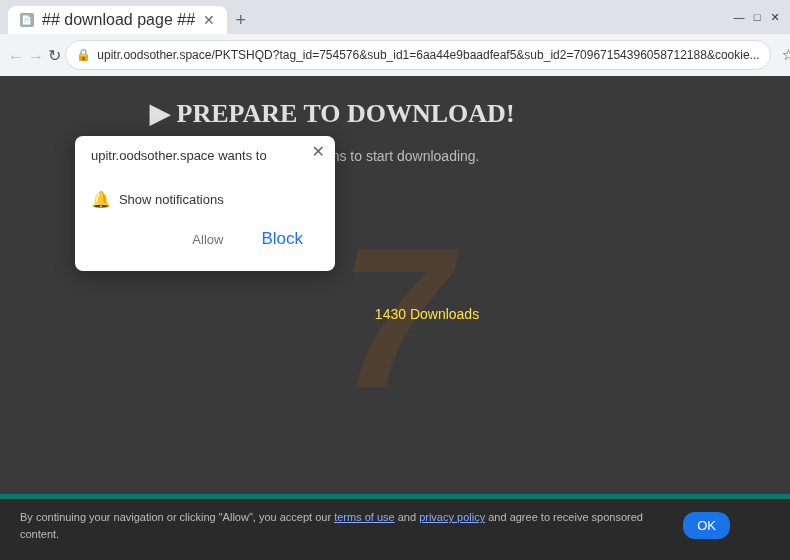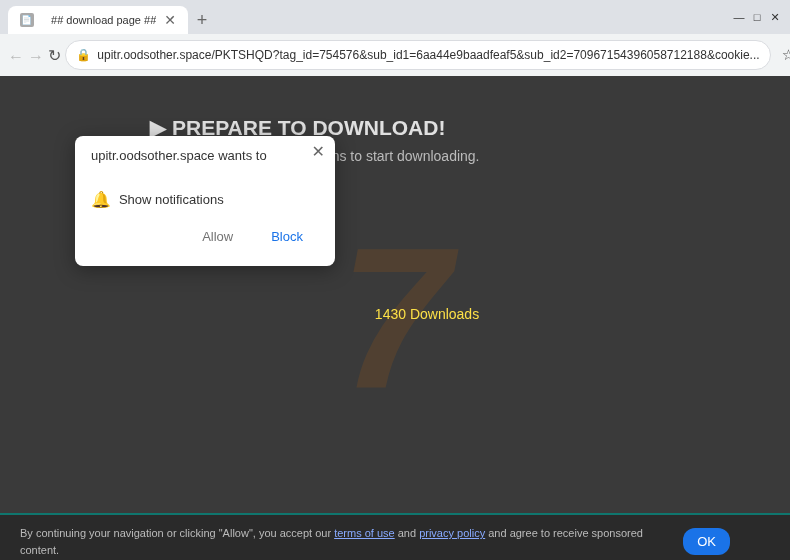--- a/index.html
+++ b/index.html
@@ -25,21 +25,21 @@
       align-items: center;
       padding: 0 12px;
       border-radius: 8px 8px 0 0;
       font-size: 12px;
       color: #333;
       gap: 8px;
       min-width: 180px;
       max-width: 220px;
     }
     .tab-favicon { width: 14px; height: 14px; background: #aaa; border-radius: 2px; flex-shrink: 0; display: flex; align-items: center; justify-content: center; font-size: 9px; }
-    .tab-title { flex: 1; overflow: hidden; text-overflow: ellipsis; white-space: nowrap; font-size: 11px; text-align: right; }
+    .tab-title { flex: 1; overflow: hidden; text-overflow: ellipsis; white-space: nowrap; font-size: 16px; text-align: right; }
     .tab-close { color: #666; font-size: 14px; cursor: pointer; line-height: 1; }
     .new-tab-btn { width: 28px; height: 28px; display: flex; align-items: center; justify-content: center; font-size: 18px; color: #666; cursor: pointer; }
     .window-controls { display: flex; gap: 4px; align-items: center; margin-left: 8px; }
     .win-btn { width: 14px; height: 14px; display: flex; align-items: center; justify-content: center; font-size: 11px; color: #333; cursor: pointer; }
 
     
     .nav-bar {
       background: #f1f3f4;
       height: 42px;
       display: flex;
@@ -84,25 +84,26 @@
       font-weight: 900;
       color: #cc6600;
       font-style: italic;
       user-select: none;
       white-space: nowrap;
     }
 
     
     .page-heading {
       position: absolute;
-      top: 40px;
+      top: 22px;
       left: 150px;
       color: #e0e0e0;
-      font-size: 21px;
+      font-size: 26px;
       font-weight: bold;
+      font-family: Liberation Serif, serif;
     }
     .page-subtext {
       position: absolute;
       top: 72px;
       left: 150px;
       color: #bbb;
       font-size: 14px;
     }
     .download-count {
       position: absolute;
@@ -162,38 +163,38 @@
       font-size: 13px;
       font-weight: 500;
       cursor: pointer;
       border-radius: 4px;
     }
     .btn-block {
       padding: 6px 16px;
       background: transparent;
       border: none;
       color: #1a73e8;
-      font-size: 13px;
+      font-size: 17px;
       font-weight: 500;
       cursor: pointer;
       border-radius: 4px;
     }
 
     
     .consent-bar {
       position: absolute;
       bottom: 0;
       left: 0;
       right: 0;
       background: #2a2a2a;
-      padding: 10px 60px 2px 20px;
+      padding: 10px 60px 18px 20px;
       display: flex;
       align-items: center;
       gap: 8px;
-      border-top: 2px solid #0f766e;
+      border-top: 5px solid #0f766e;
     }
     .consent-text {
       font-size: 11px;
       color: #bbb;
       line-height: 1.5;
       flex: 1;
     }
     .consent-link { color: #88aaff; text-decoration: underline; cursor: pointer; }
     .consent-ok-btn {
       background: #1a73e8;

